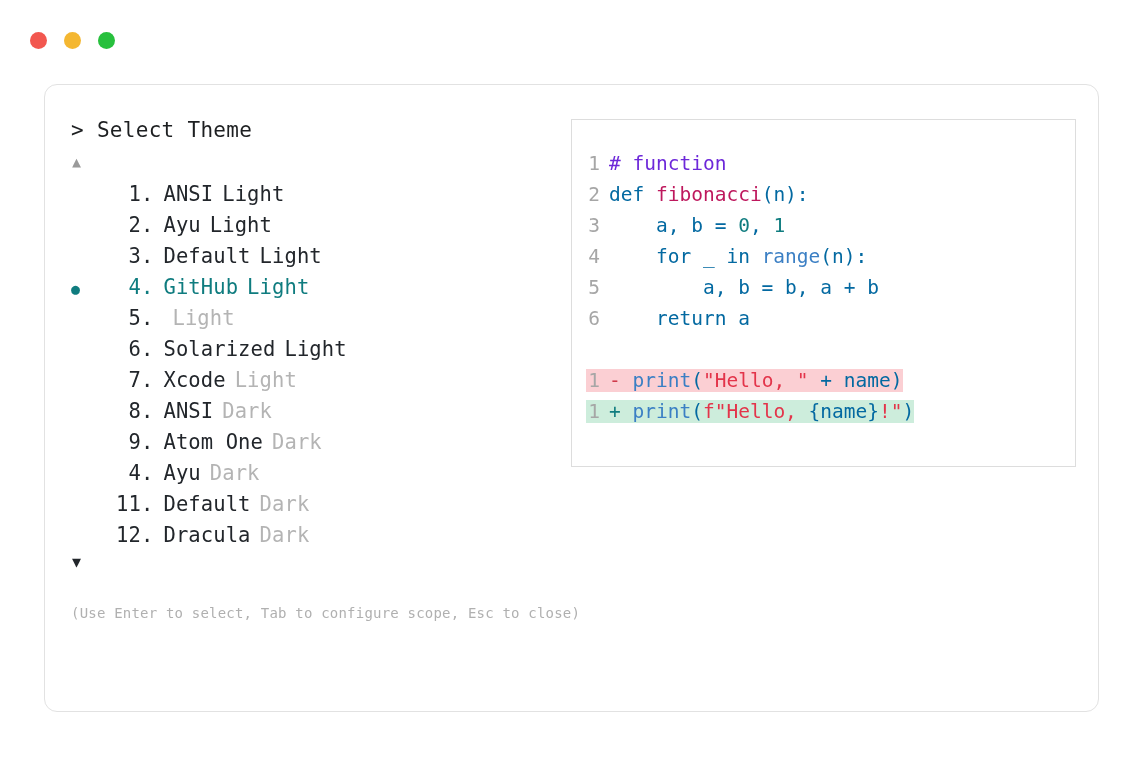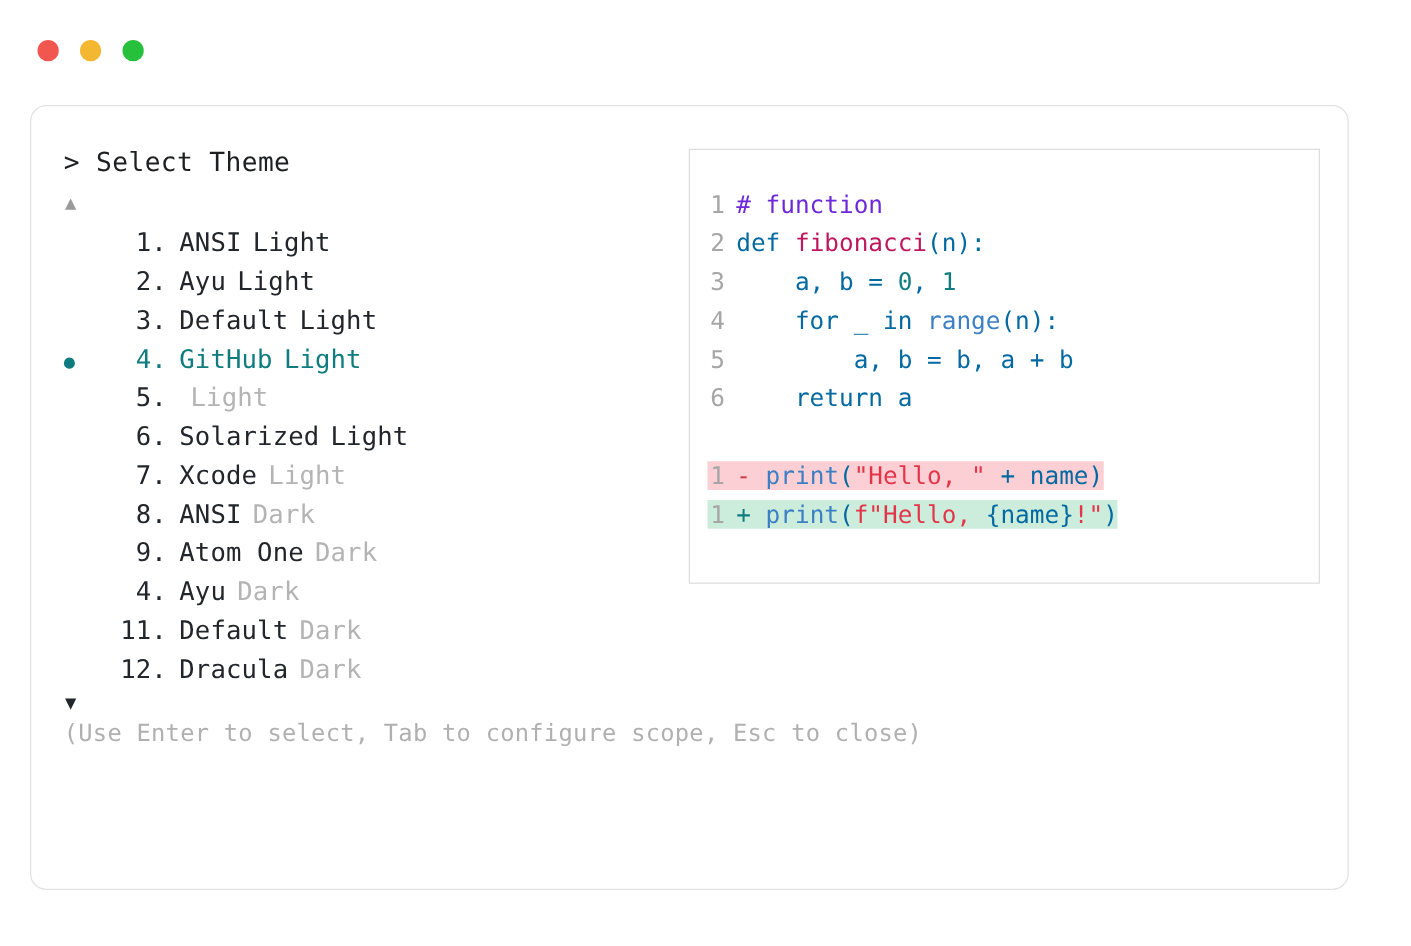--- a/index.html
+++ b/index.html
@@ -32,21 +32,21 @@
     border-radius: 50%;
     display: block;
   }
   .dot-red    { background: #f2574f; }
   .dot-yellow { background: #f4b731; }
   .dot-green  { background: #27c03d; }
 
   
   #app-card {
     position: absolute;
-    left: 24px;
+    left: 44px;
     top: 84px;
     width: 1055px;
     height: 628px;
     box-sizing: border-box;
     border: 1.5px solid #e2e2e2;
     border-radius: 13px;
     background: #ffffff;
   }
 
   #card-inner {
@@ -169,21 +169,22 @@
   .tok-builtin { color: #3b7fc4; }
   .tok-string  { color: #e3344a; }
   .tok-del     { color: #d03a4a; }
   .tok-add     { color: #0f7c7f; }
 
   .diff-del .hl { background: #fbcfd3; }
   .diff-add .hl { background: #cdeddc; }
 
   
   #footer-hint {
-    font-size: 19px;
+    margin-top: 26px;
+    font-size: 14px;
     line-height: 28px;
     color: #b0b0b0;
     white-space: pre;
     letter-spacing: 0.2px;
   }
 </style>
 </head>
 <body>
 
 <div id="traffic-lights">

